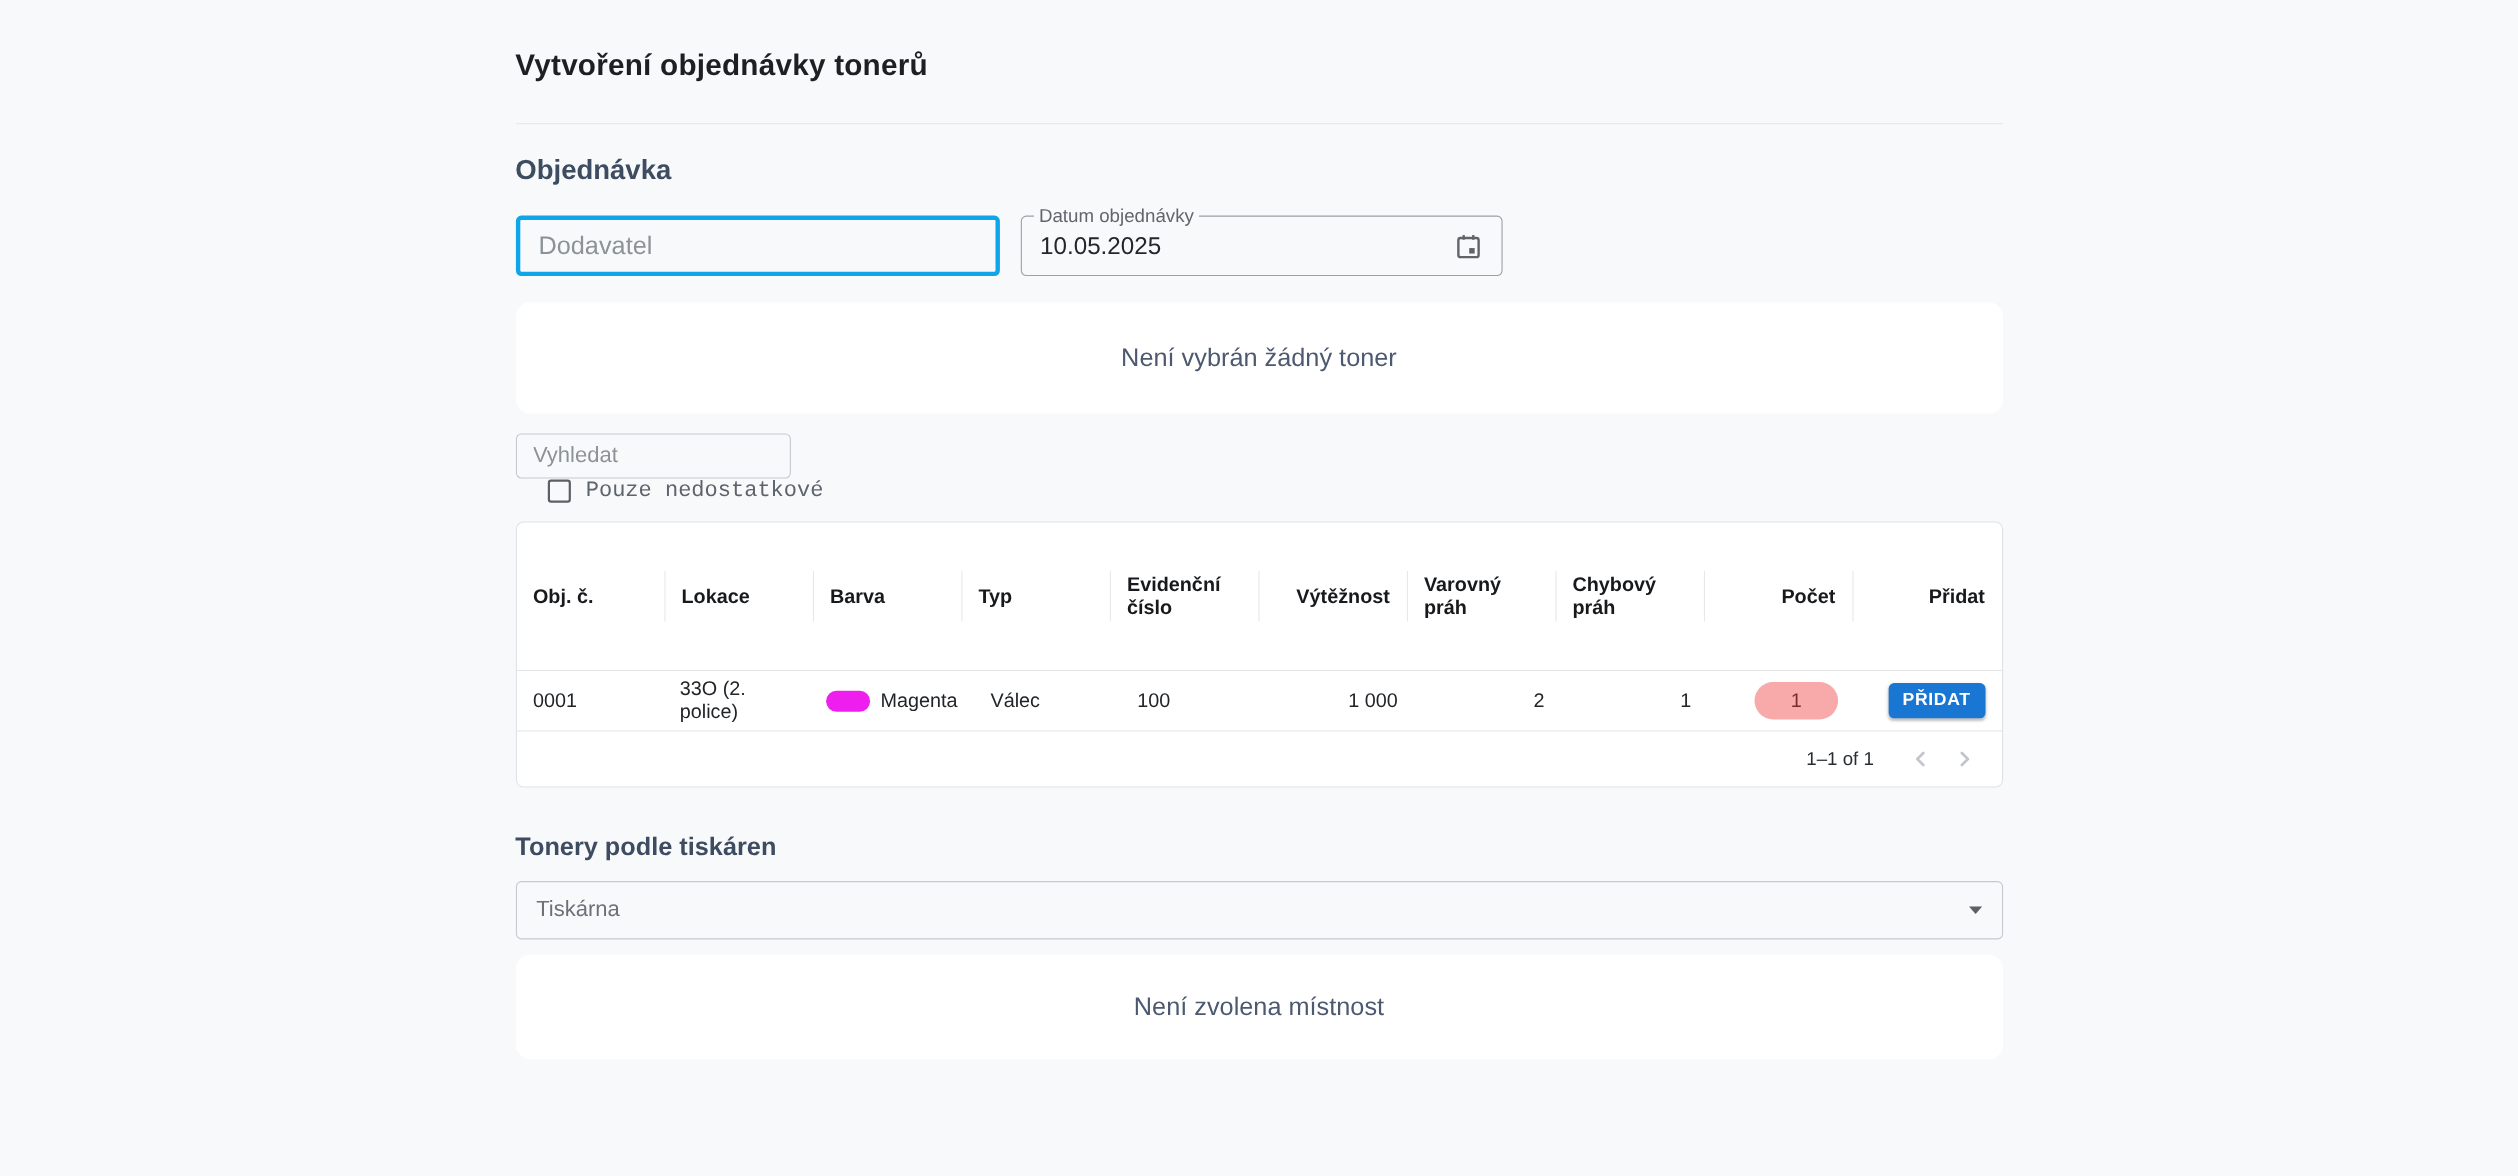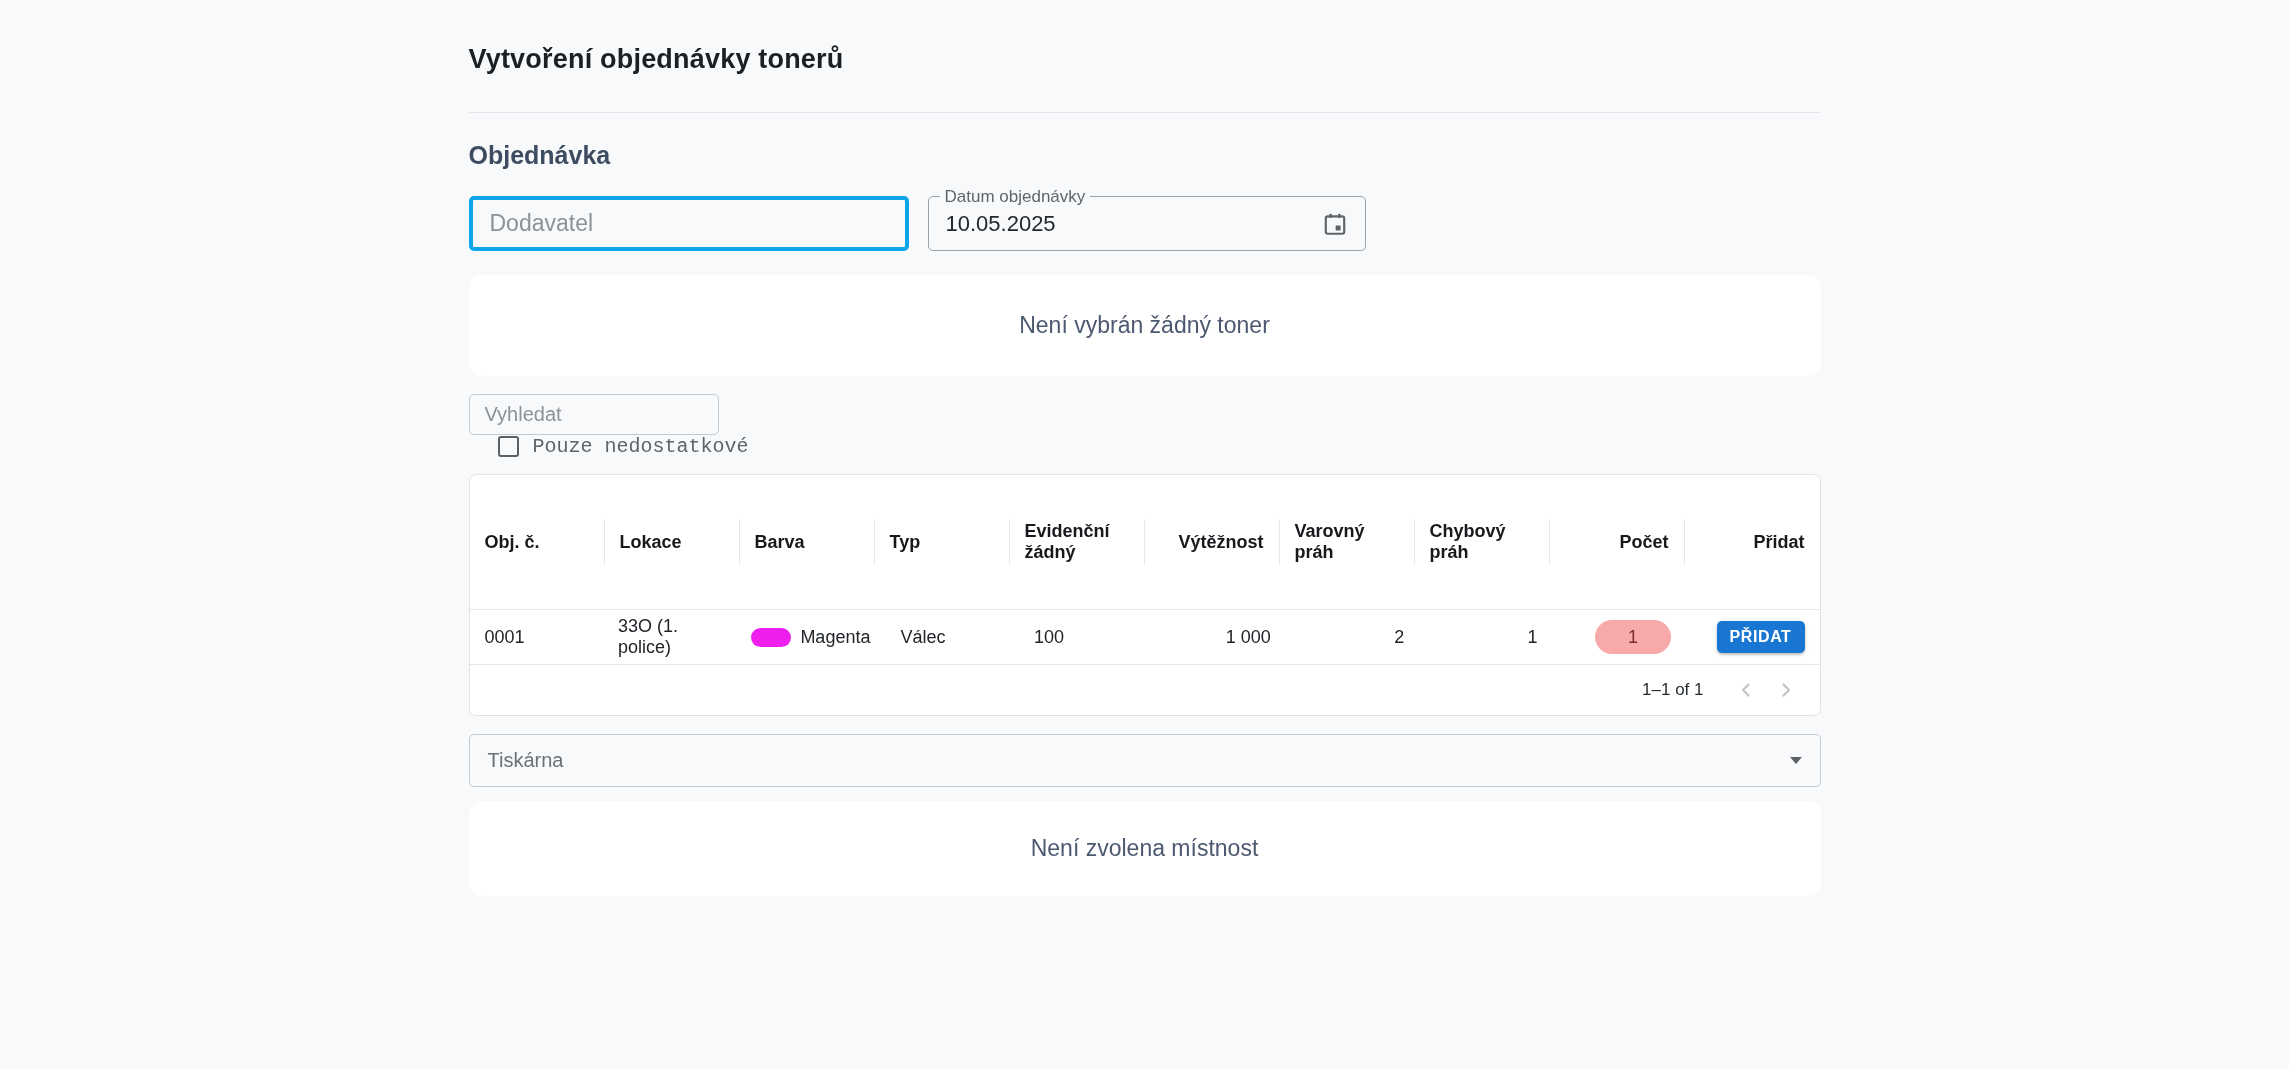--- a/index.html
+++ b/index.html
@@ -173,31 +173,31 @@
       </div>
     </div>
 
     <div class="table-card">
 
       <div class="tgrid thead">
         <div class="hcell">Obj. č.</div>
         <div class="hcell">Lokace</div>
         <div class="hcell">Barva</div>
         <div class="hcell">Typ</div>
-        <div class="hcell">Evidenční žádný</div>
+        <div class="hcell">Evidenční číslo</div>
         <div class="hcell num">Výtěžnost</div>
         <div class="hcell num">Varovný práh</div>
         <div class="hcell num">Chybový práh</div>
         <div class="hcell num">Počet</div>
         <div class="hcell num">Přidat</div>
       </div>
 
       <div class="tgrid trow">
         <div class="cell">0001</div>
-        <div class="cell">33O (1. police)</div>
+        <div class="cell">33O (2. police)</div>
         <div class="cell">
           <span class="color-pill"></span>
           <span class="color-name">Magenta</span>
         </div>
         <div class="cell">Válec</div>
         <div class="cell">100</div>
         <div class="cell num">1 000</div>
         <div class="cell num">2</div>
         <div class="cell num">1</div>
         <div class="cell num">
@@ -223,20 +223,21 @@
               <path d="M9.5 6.5 L15 12 L9.5 17.5" stroke="#c2c6ca" stroke-width="2.4" stroke-linecap="round" stroke-linejoin="round"></path>
             </svg>
           </span>
         </button>
       </div>
 
     </div>
   </section>
 
   <section>
+    <h2 class="section-heading h-printers">Tonery podle tiskáren</h2>
 
     <div class="select-field">
       <span class="select-value">Tiskárna</span>
       <span class="select-arrow"></span>
     </div>
 
     <div class="empty-card card-room">
       <p class="empty-text">Není zvolena místnost</p>
     </div>
   </section>

